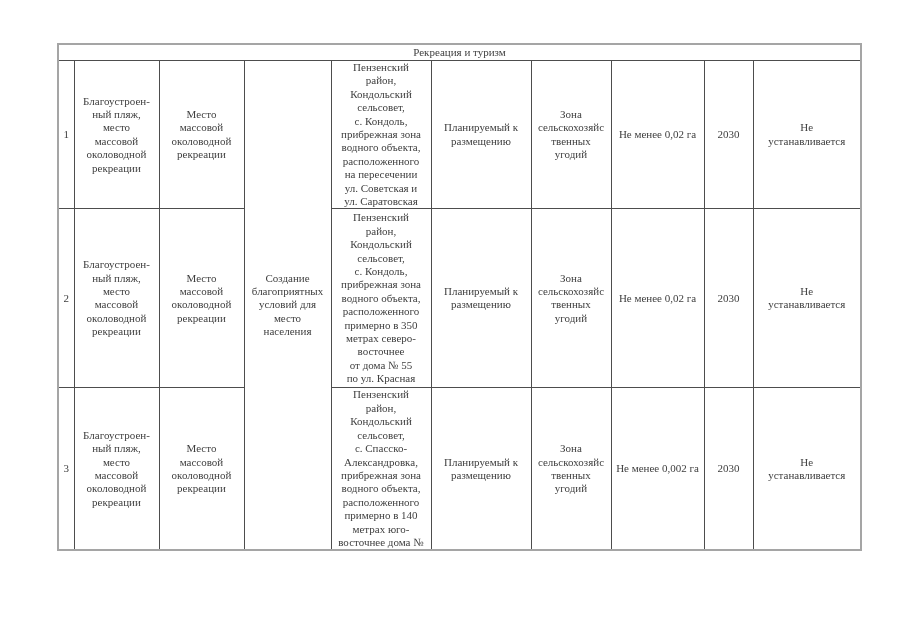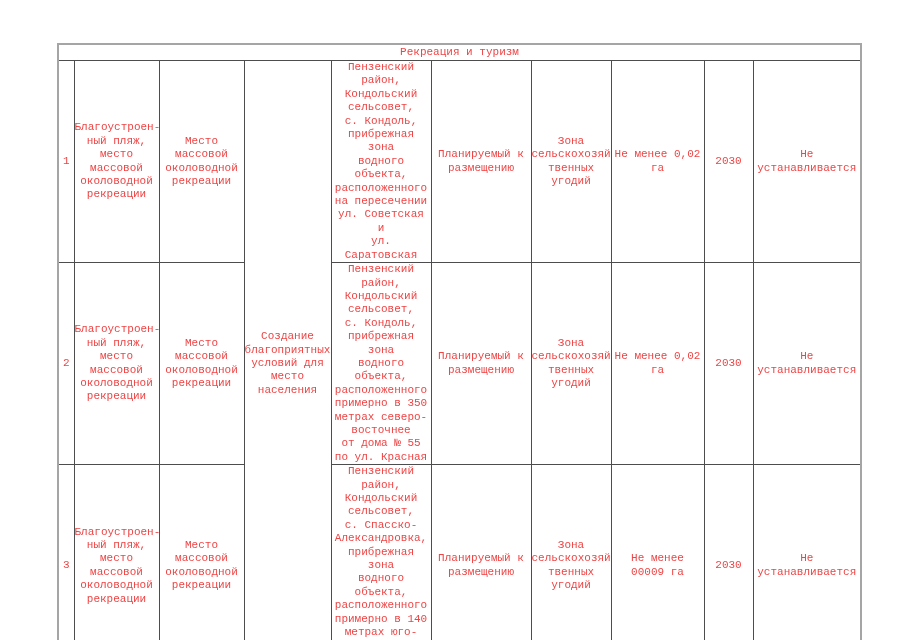--- a/index.html
+++ b/index.html
@@ -5,22 +5,22 @@
   html, body {
     margin: 0;
     padding: 0;
     background: #ffffff;
   }
   .page {
     position: relative;
     width: 905px;
     height: 640px;
     background: #ffffff;
-    font-family: Liberation Mono, monospace;
-    color: #ef4444;
+    font-family: Liberation Serif, serif;
+    color: #404040;
     overflow: hidden;
   }
   table.doc-table {
     position: absolute;
     left: 57px;
     top: 43px;
     width: 803px;
     border-collapse: collapse;
     table-layout: fixed;
     border: 2px solid #a5a5a5;
@@ -170,20 +170,20 @@
 расположенного
 примерно в 140
 метрах юго-
 восточнее дома №</td>
       <td>Планируемый к
 размещению</td>
       <td>Зона
 сельскохозяйс
 твенных
 угодий</td>
-      <td>Не менее 00009 га</td>
+      <td>Не менее 0,002 га</td>
       <td class="year-cell">2030</td>
       <td>Не
 устанавливается</td>
     </tr>
   </tbody>
     </table>
 </div>
 
 </body></html>

